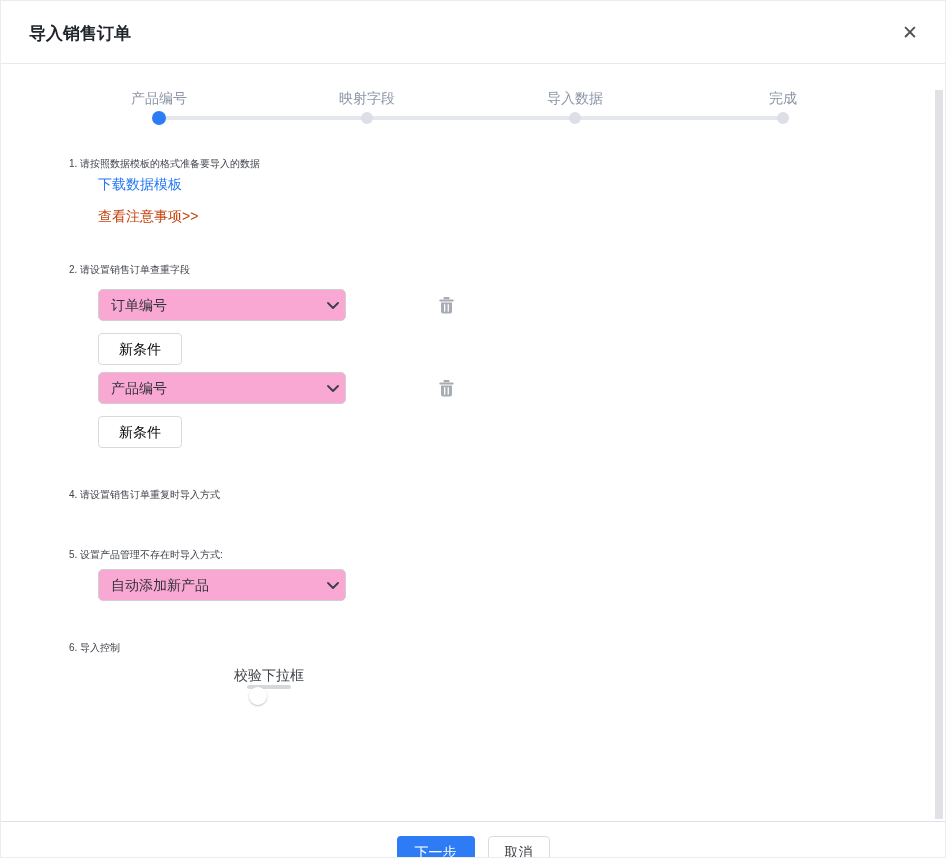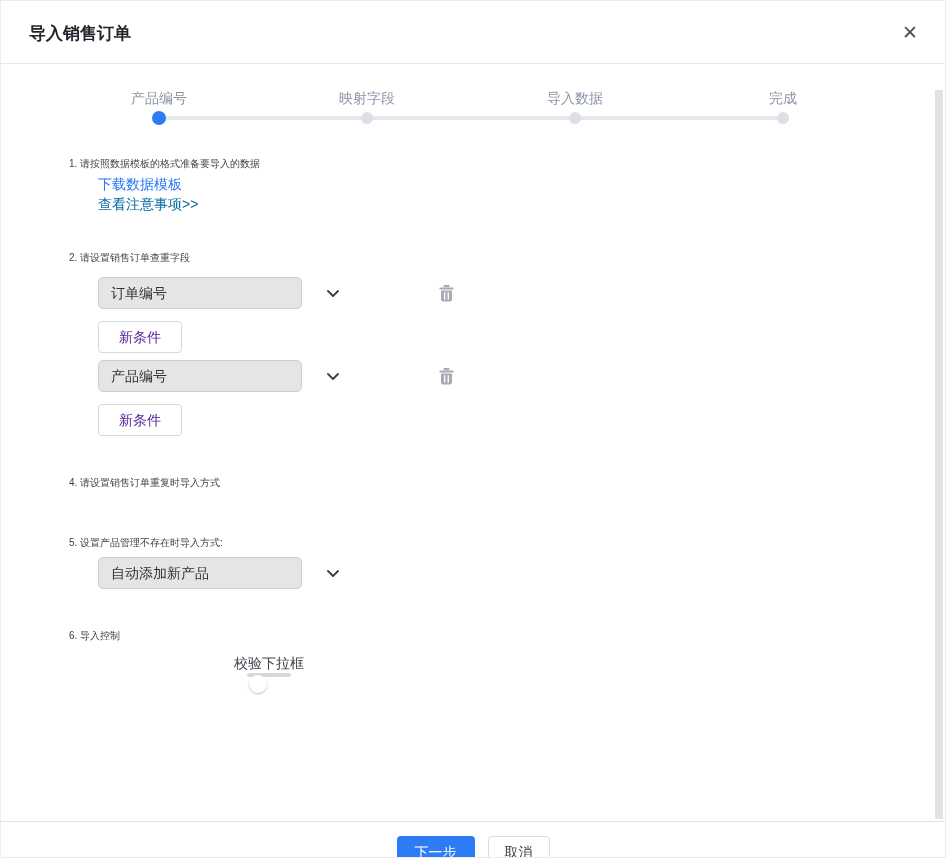--- a/index.html
+++ b/index.html
@@ -25,29 +25,29 @@
   .step { position:absolute; top:0; width:140px; transform:translateX(-50%); text-align:center; }
   .step .step-label { font-size:14px; color:#8b94a6; line-height:18px; display:block; }
   .step .dot { position:absolute; left:50%; transform:translateX(-50%); top:23px; width:12px; height:12px; border-radius:50%; background:#dcdfe5; }
   .step.active .dot { width:14px; height:14px; top:22px; background:#2e7cf5; }
   .step-0 { left:158px; } .step-1 { left:366px; } .step-2 { left:574px; } .step-3 { left:782px; }
 
   
   .sec-label { margin-left:68px; font-size:10px; color:#3f434a; line-height:20px; }
   .sub { margin-left:97px; }
   .link { font-size:14px; line-height:20px; color:#2478f5; cursor:pointer; display:inline-block; }
-  .notes { font-size:14px; line-height:20px; color:#0369a1; cursor:pointer; display:inline-block; }
+  .notes { font-size:14px; line-height:20px; color:#c2410c; cursor:pointer; display:inline-block; margin-top:12px; }
 
   .select-row { display:flex; align-items:center; height:32px; }
   .select-wrap { position:relative; width:252px; height:32px; }
-  select.field { appearance:none; -webkit-appearance:none; width:204px; height:32px; border:1px solid #cfcfcf; border-radius:5px; background:#e5e5e5; font-size:14px; color:#303238; padding:0 28px 0 12px; font-family:"Liberation Sans","DejaVu Sans",sans-serif; }
+  select.field { appearance:none; -webkit-appearance:none; width:248px; height:32px; border:1px solid #cfcfcf; border-radius:5px; background:#f9a8d4; font-size:14px; color:#303238; padding:0 28px 0 12px; font-family:"Liberation Sans","DejaVu Sans",sans-serif; }
   .chevron { position:absolute; right:11px; top:13px; pointer-events:none; }
   .trash { margin-left:89px; width:15px; height:17px; cursor:pointer; display:inline-flex; }
 
-  .btn-new { display:inline-block; height:32px; padding:0 20px; line-height:30px; border:1px solid #d9d9d9; border-radius:4px; background:#fff; font-size:14px; color:#4c1d95; cursor:pointer; }
+  .btn-new { display:inline-block; height:32px; padding:0 20px; line-height:30px; border:1px solid #d9d9d9; border-radius:4px; background:#fff; font-size:14px; color:#000000; cursor:pointer; }
 
   .toggle-row { display:flex; align-items:center; justify-content:space-between; width:342px; height:22px; }
   .toggle-label { font-size:14px; color:#3f434a; }
   .toggle { position:relative; width:44px; height:22px; border-radius:11px; background:#d6d8dc; cursor:pointer; }
   .toggle .knob { position:absolute; left:2px; top:2px; width:18px; height:18px; border-radius:50%; background:#fff; box-shadow:0 1px 2px rgba(0,0,0,.25); }
 
   
   .m-s1 { margin-top:19px; }
   .m-link { margin-top:0; }
   .m-s2 { margin-top:34px; }

